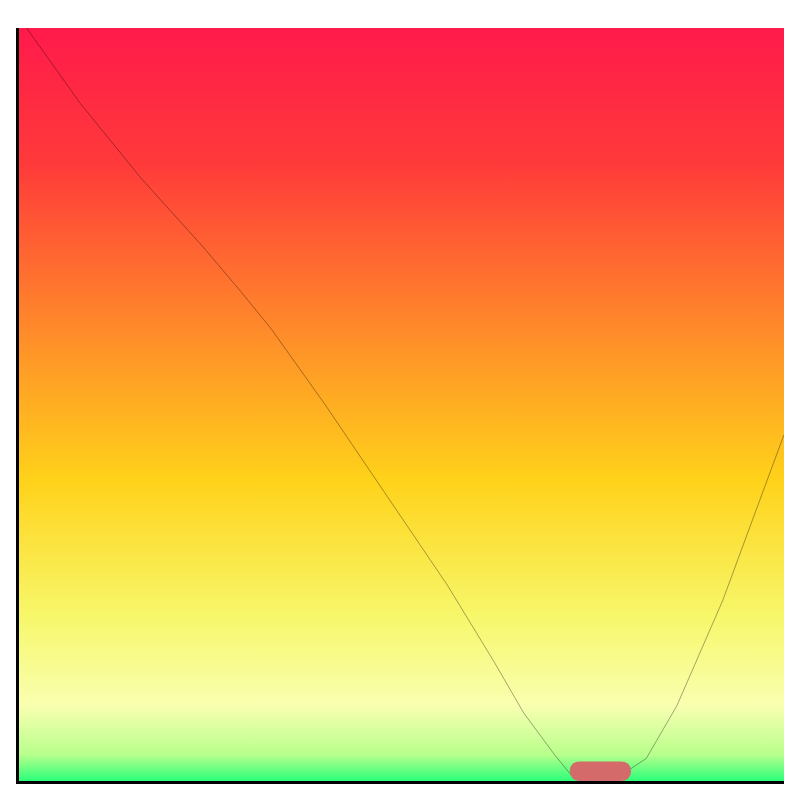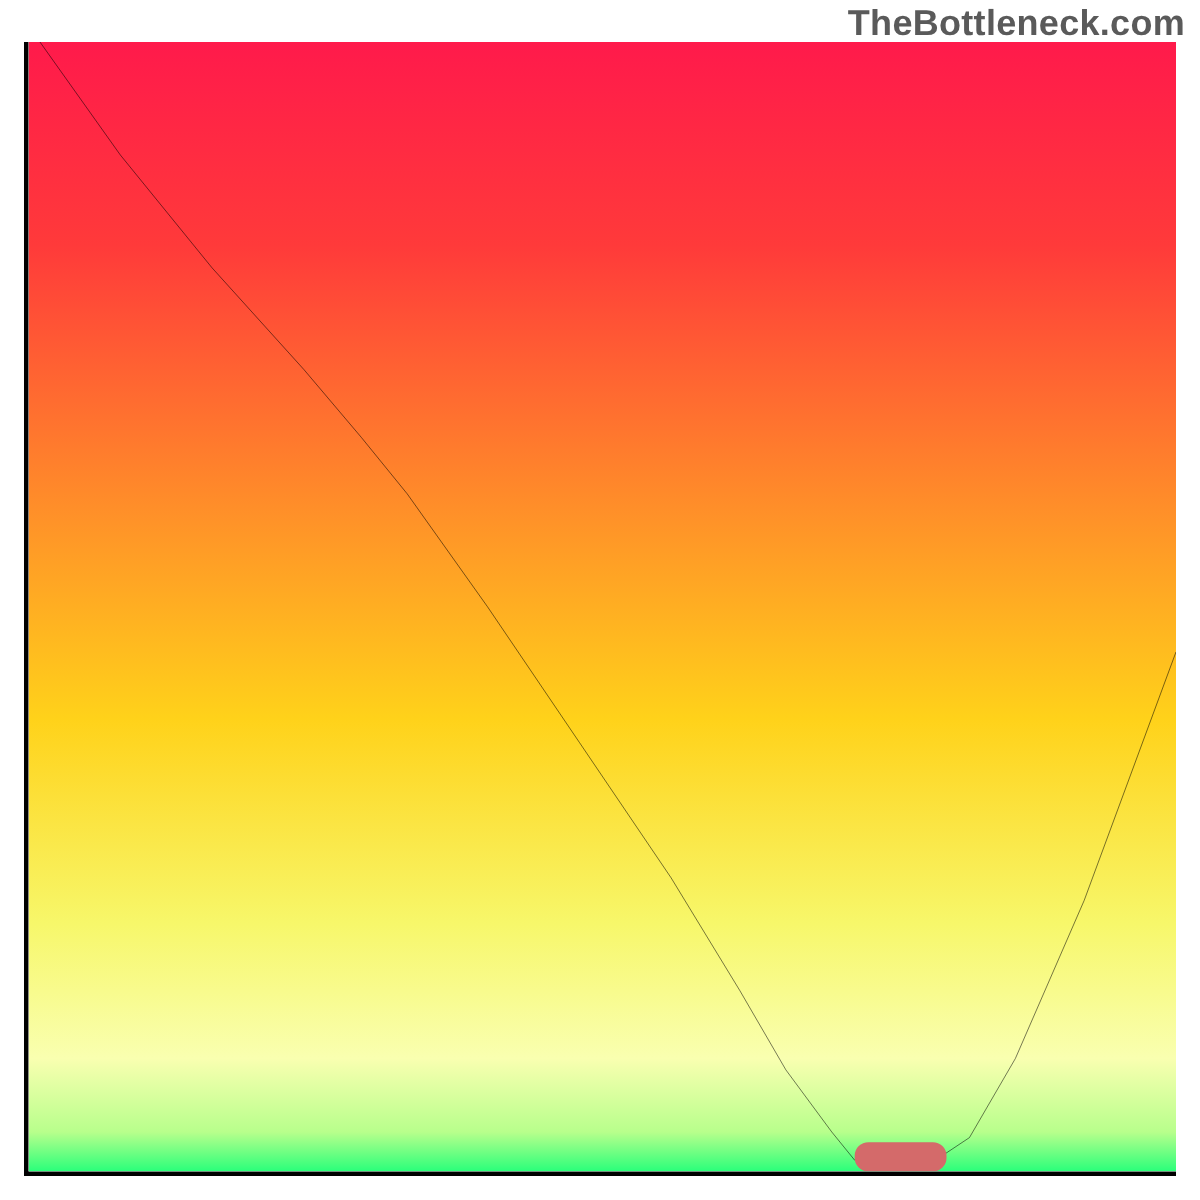--- a/index.html
+++ b/index.html
@@ -47,21 +47,20 @@
   .marker {
     fill: #d46a6a;
     stroke: none;
   }
 </style>
 </head>
 <body>
 
 <div class="frame">
 
-  <div class="watermark">TheBottleneck.com</div>
 
   <div class="plot" style="border-color: rgb(0, 0, 0);">
 
     <svg class="bg" viewBox="0 0 100 100" preserveAspectRatio="none">
       <defs>
         <linearGradient id="grad" x1="0" y1="0" x2="0" y2="1">
             <stop offset="0%" stop-color="#ff1a4b"></stop>
             <stop offset="18%" stop-color="#ff3a3a"></stop>
             <stop offset="40%" stop-color="#ff8a2a"></stop>
             <stop offset="60%" stop-color="#ffd21a"></stop>

